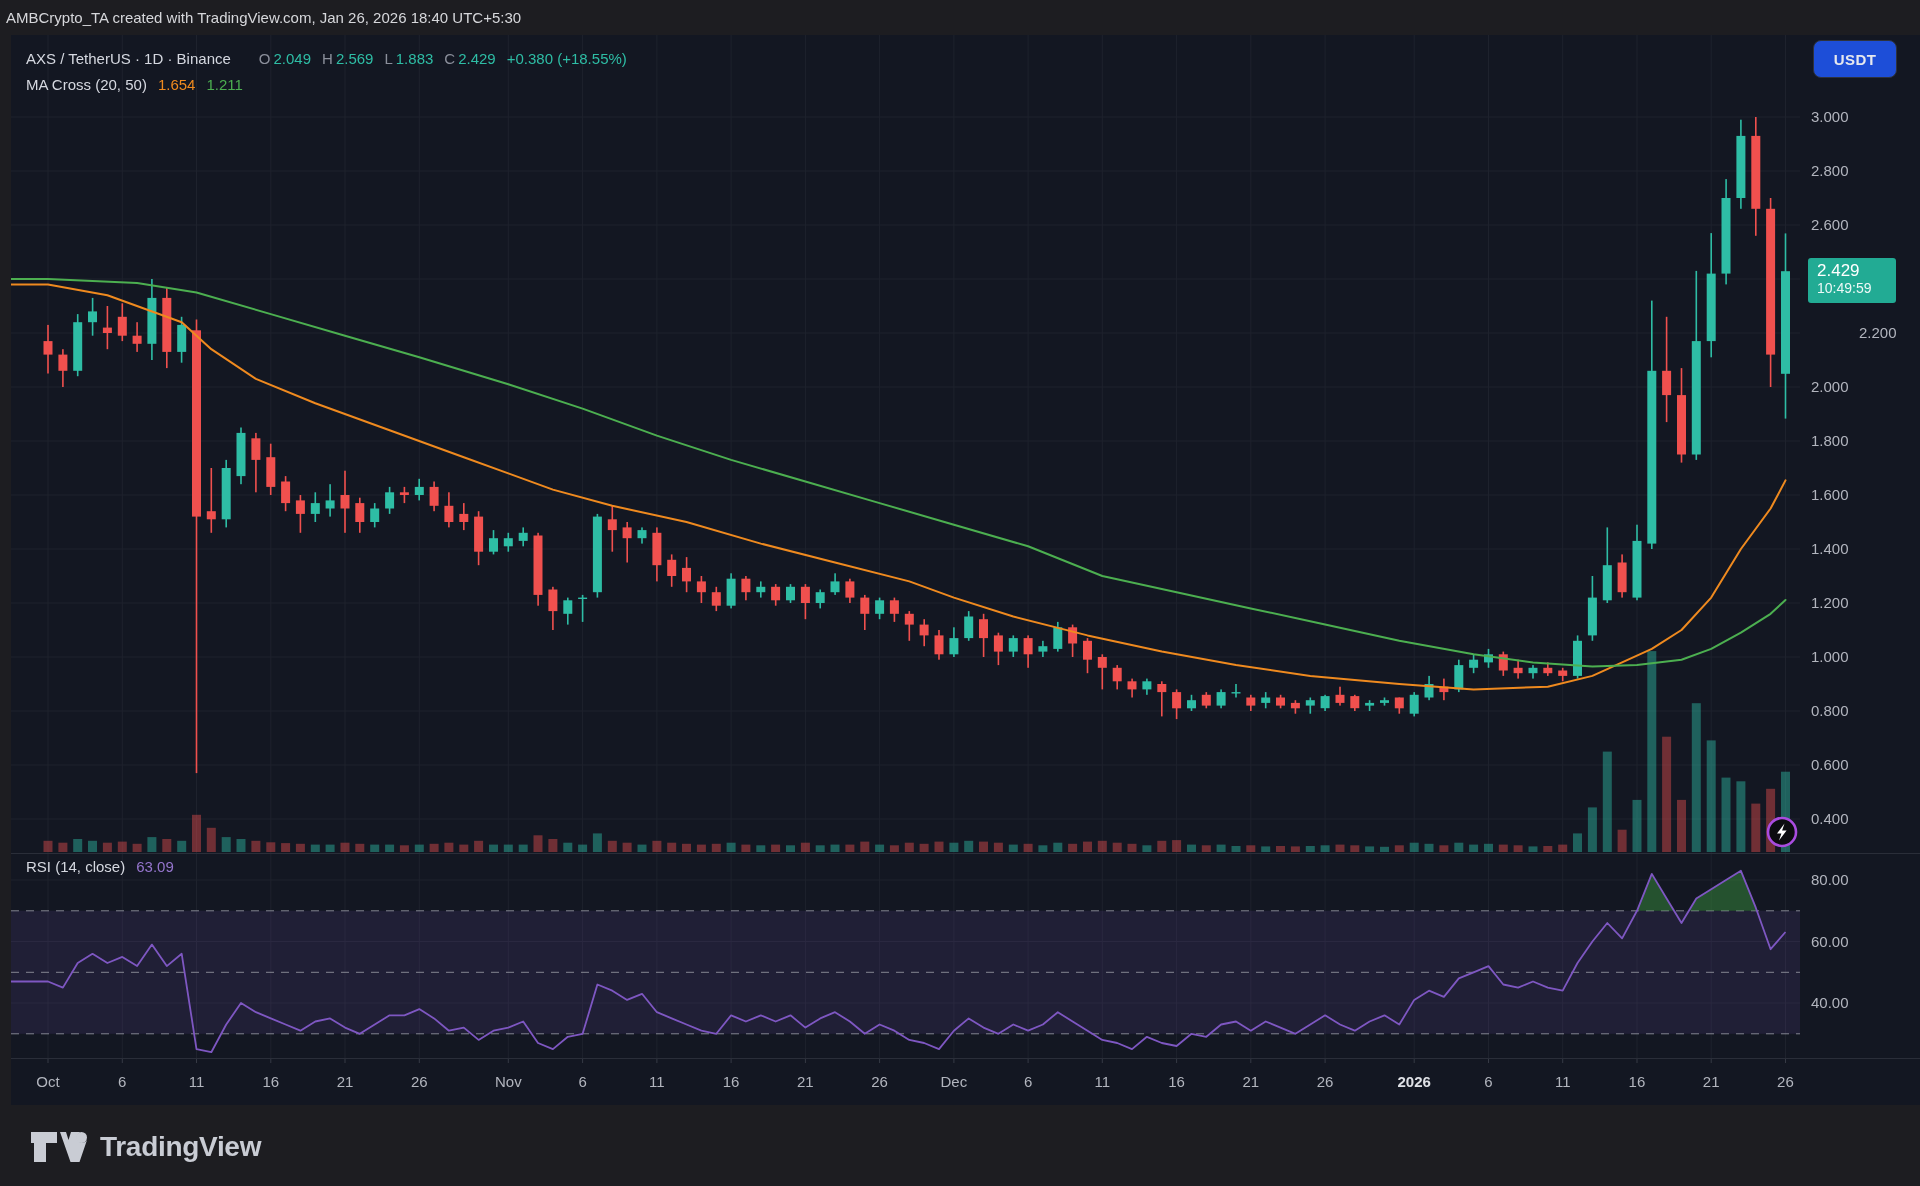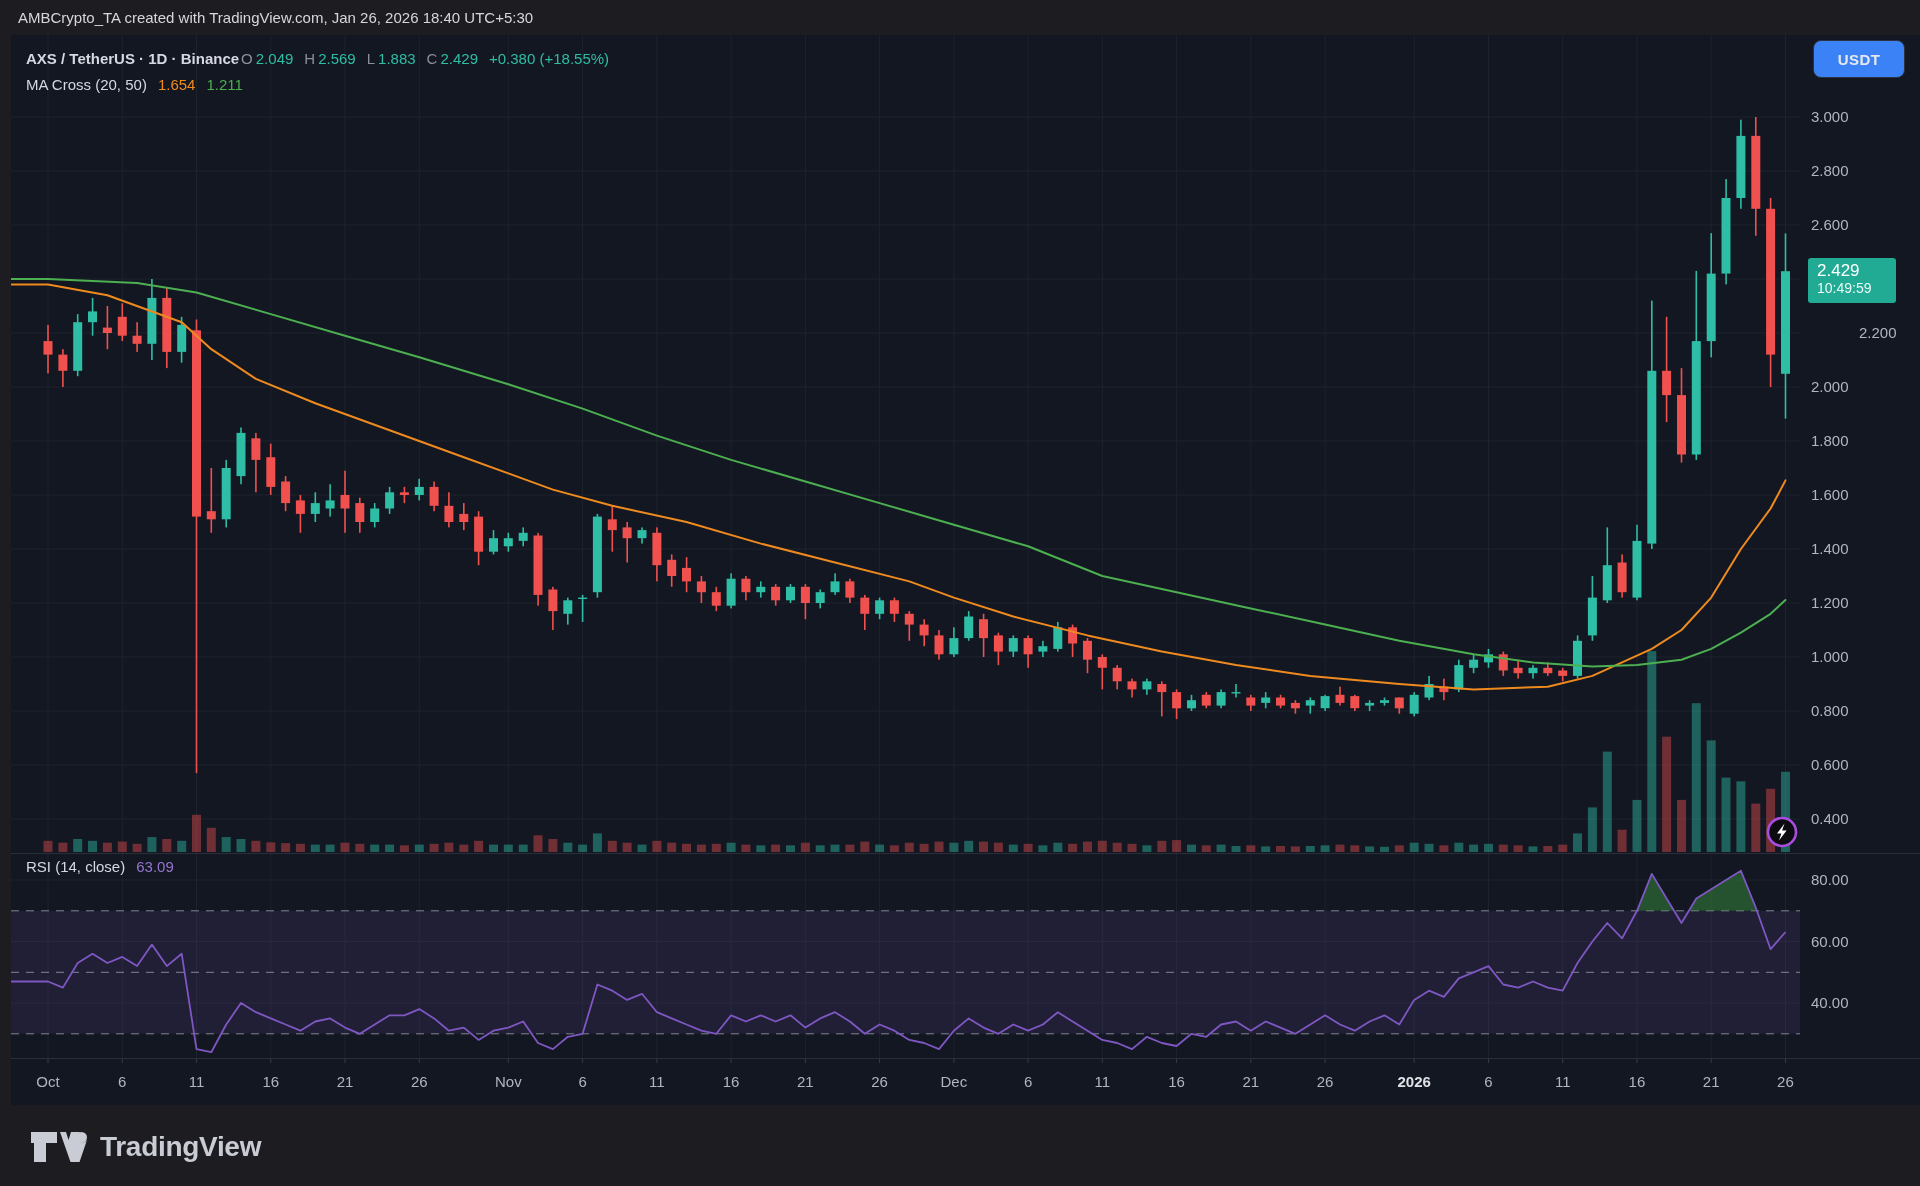--- a/index.html
+++ b/index.html
@@ -1,34 +1,34 @@
 <!DOCTYPE html>
 <html><head>
 <meta charset="utf-8">
 <style>
   * { margin:0; padding:0; box-sizing:border-box; }
   html,body { background:#111; }
   body { font-family:"Liberation Sans", sans-serif; }
   .screen { position:relative; width:1920px; height:1186px; background:#1d1d21; overflow:hidden; }
   .topbar { position:absolute; left:0; top:0; width:1920px; height:35px;
-            font-size:15px; line-height:35px; font-weight:500; color:#d6d7db; padding-left:18px; }
+            font-size:15px; line-height:35px; font-weight:500; color:#d6d7db; padding-left:6px; }
   .chart { position:absolute; left:11px; top:35px; width:1909px; height:1070px; background:#131722; }
   .chart svg.main { position:absolute; left:0; top:0; }
   .overlay { position:absolute; left:0; top:0; width:100%; height:100%; pointer-events:none; }
   .legend { position:absolute; left:15px; top:10px; }
   .legend-row { display:flex; align-items:center; height:26px; font-size:15px; color:#d5d8e0; white-space:nowrap; }
   .legend-row .lbl { color:#8b8f9b; margin-right:3px; }
   .legend-row .seg { margin-right:11px; }
-  .legend-row .sym { margin-right:2px;font-weight:bold; }
+  .legend-row .sym { margin-right:28px; }
   .up-val { color:#2EBDA5; }
   .ma-fast { color:#EF8A1F; }
   .ma-slow { color:#4CAF50; }
   .rsi-val { color:#9575CD; }
   .rsi-legend { position:absolute; left:15px; top:823px; font-size:15px; color:#d5d8e0; display:flex; }
-  .usdt-btn { position:absolute; left:1802px; top:5px; width:92px; height:38px; background:#3b82f6;
+  .usdt-btn { position:absolute; left:1802px; top:5px; width:84px; height:38px; background:#1d4ed8;
               border:1px solid #2e323c; border-radius:8px; color:#e6e8ee; font-size:15px; font-weight:600;
               font-family:"Liberation Sans", sans-serif; letter-spacing:.4px; cursor:pointer; }
   .price-tag { position:absolute; left:1797px; top:223px; width:88px; height:45px; background:#22AB94;
                border-radius:3px; color:#fff; padding:3px 0 0 9px; }
   .price-tag .p { font-size:17px; font-weight:500; line-height:19px; }
   .price-tag .cd { font-size:14px; line-height:17px; color:rgba(255,255,255,.92); }
   .axis-label { position:absolute; font-size:15px; color:#b2b5be; line-height:20px; height:20px; }
   .time-label { position:absolute; font-size:15px; color:#b2b5be; line-height:20px; height:20px; transform:translateX(-50%); }
   .time-label.bold { font-weight:700; color:#dfe1e6; }
   .lightning { position:absolute; left:1755px; top:781px; width:32px; height:32px; }

